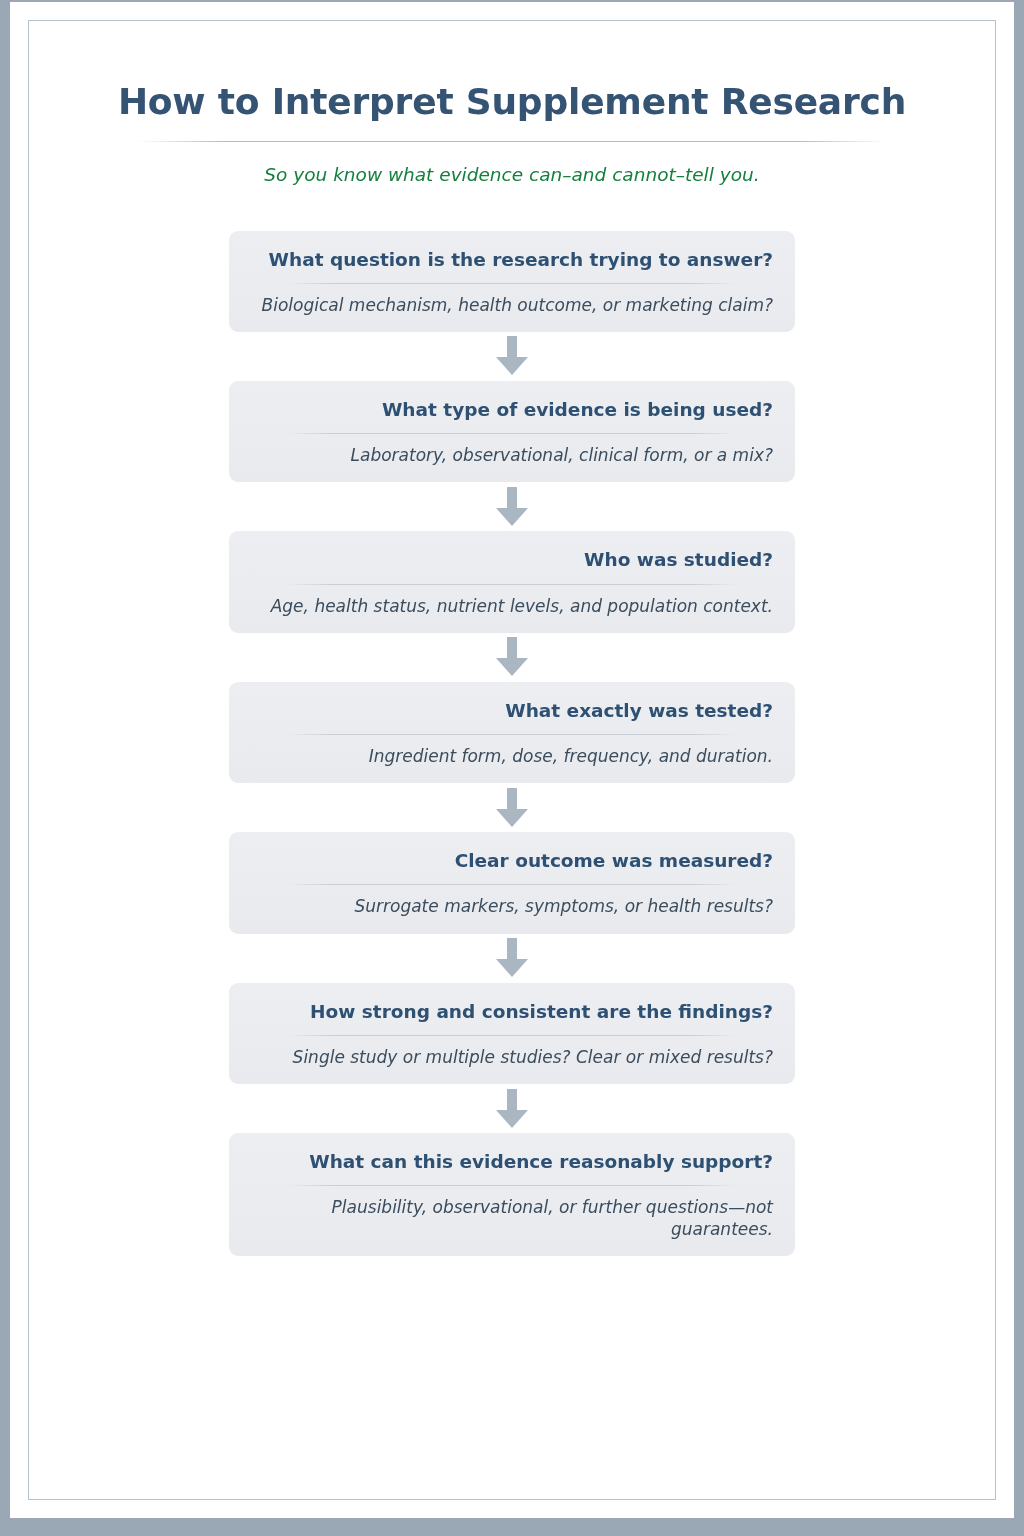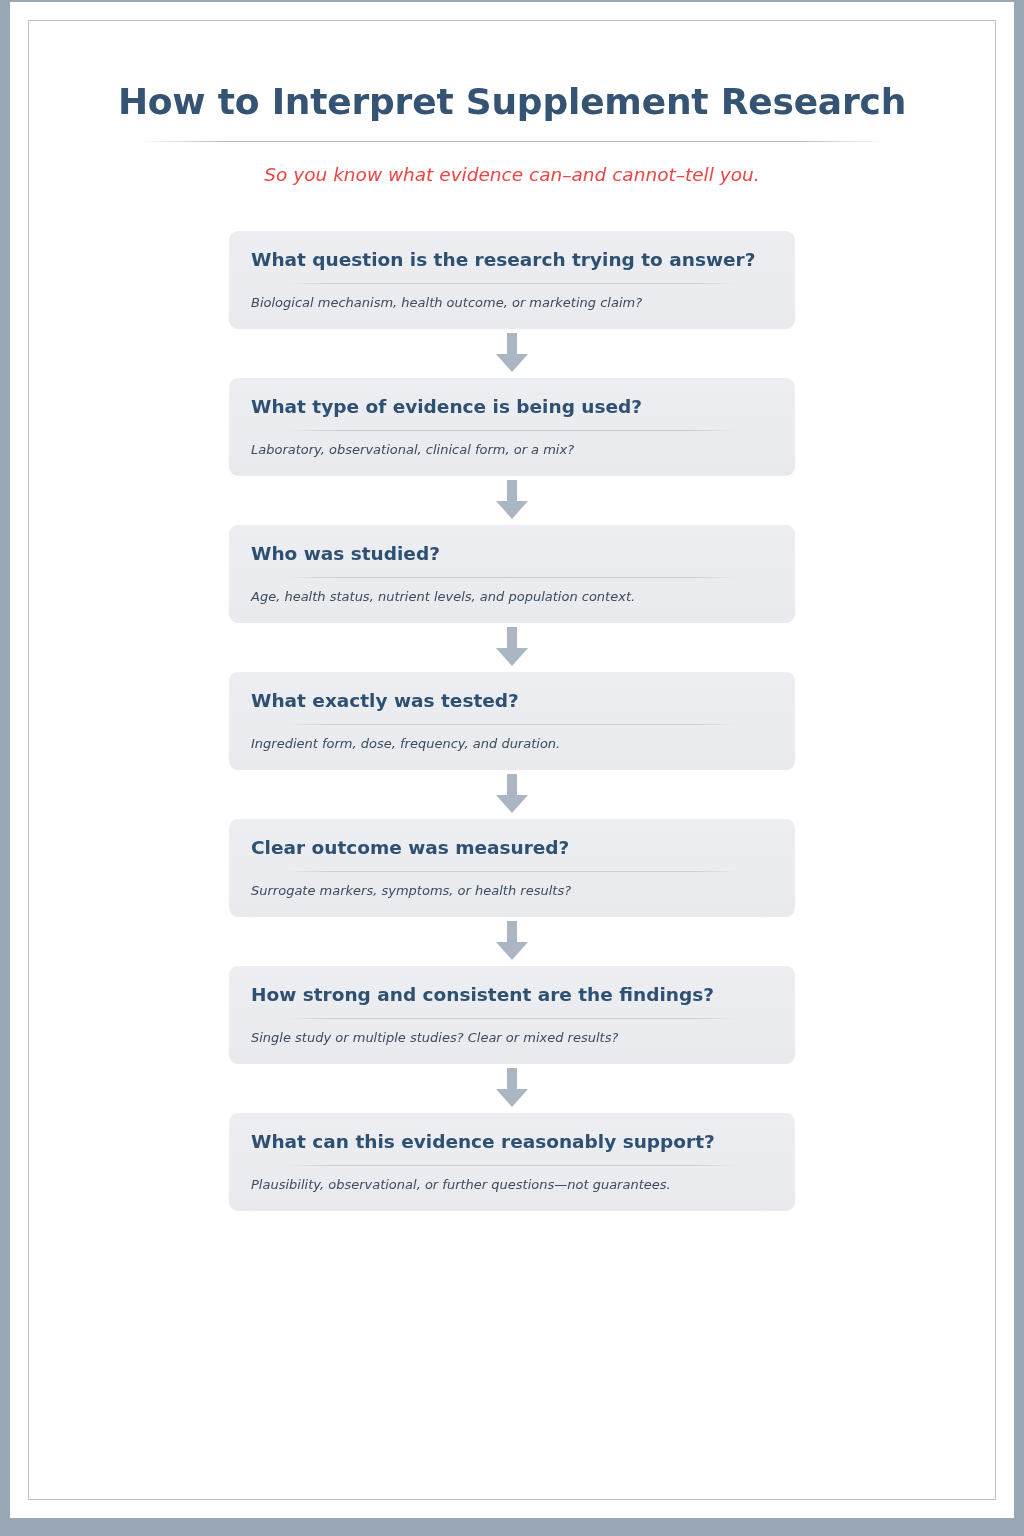--- a/index.html
+++ b/index.html
@@ -66,40 +66,40 @@
     background: linear-gradient(to right,
                 rgba(190,198,207,0) 0%,
                 rgba(176,185,196,1) 12%,
                 rgba(176,185,196,1) 88%,
                 rgba(190,198,207,0) 100%);
   }
   .poster-subtitle {
     font-family: "DejaVu Sans", sans-serif;
     font-style: italic;
     font-size: 18.5px;
-    color: #ef4444;
+    color: #15803d;
     margin: 22px 0 0 0;
     line-height: 1.2;
   }
 
   
   .flow {
     margin: 44px auto 0 auto;
     width: 566px;
   }
 
   .step-card {
     position: relative;
     width: 566px;
     min-height: 98px;
     box-sizing: border-box;
     border-radius: 9px;
     background: linear-gradient(to bottom, #eceef1 0%, #eaecf0 55%, #e8eaee 100%);
     padding: 18px 22px 16px 22px;
-    text-align: left;
+    text-align: right;
     display: flex;
     flex-direction: column;
     justify-content: center;
   }
 
   .step-title {
     font-family: "DejaVu Sans", sans-serif;
     font-size: 18.5px;
     font-weight: bold;
     color: #2e5073;
@@ -114,21 +114,21 @@
     background: linear-gradient(to right,
                 rgba(206,211,218,0) 0%,
                 rgba(200,206,214,1) 10%,
                 rgba(200,206,214,1) 90%,
                 rgba(206,211,218,0) 100%);
   }
 
   .step-caption {
     font-family: "DejaVu Sans", sans-serif;
     font-style: italic;
-    font-size: 13px;
+    font-size: 17px;
     color: #3b4c5d;
     line-height: 1.25;
     margin: 0;
   }
 
   
   .arrow-wrap {
     height: 49px;
     display: flex;
     align-items: center;

